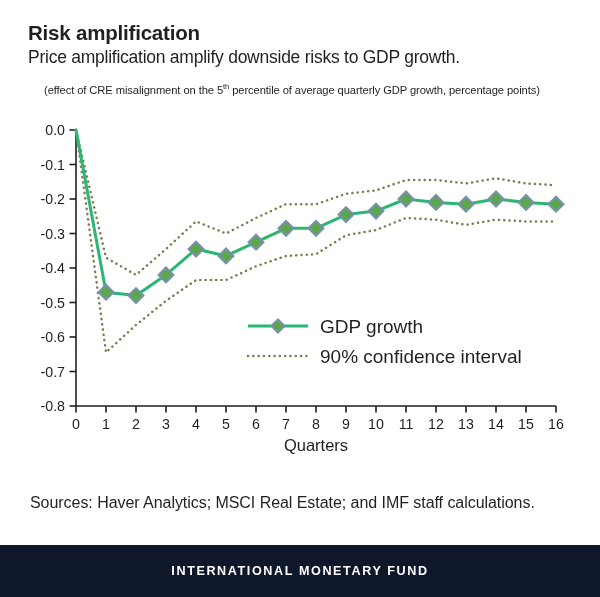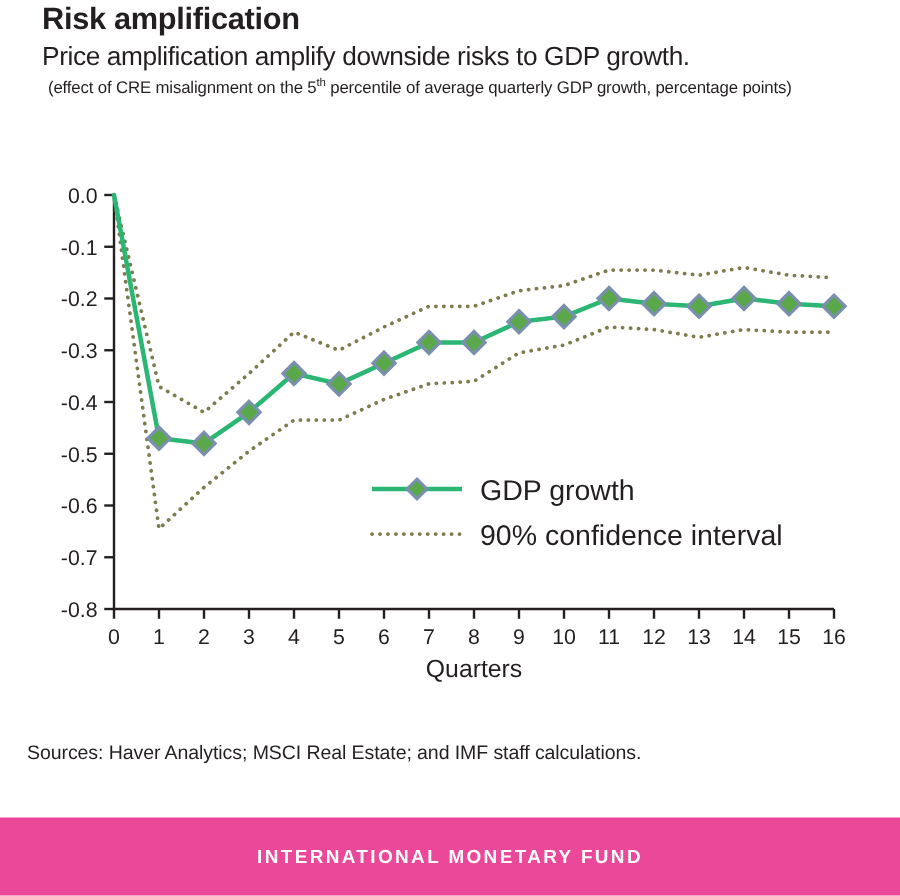--- a/index.html
+++ b/index.html
@@ -20,21 +20,21 @@
     height: 597px;
     position: relative;
     background: #ffffff;
     box-sizing: border-box;
   }
 
   
   .header {
     position: absolute;
     left: 28px;
-    top: 2px;
+    top: 22px;
     width: 560px;
   }
   .chart-title {
     font-size: 20.5px;
     font-weight: bold;
     letter-spacing: -0.2px;
     line-height: 1.12;
     margin: 0 0 2px 0;
     color: #231f20;
   }
@@ -44,21 +44,21 @@
     line-height: 1.18;
     margin: 0 0 5px 0;
     letter-spacing: -0.25px;
     color: #231f20;
   }
   .chart-units {
     font-size: 11.2px;
     font-weight: normal;
     line-height: 1.2;
     letter-spacing: -0.1px;
-    margin: 4px;
+    margin: 16px;
     color: #231f20;
   }
   .chart-units sup {
     font-size: 7.6px;
     vertical-align: super;
     line-height: 0;
   }
 
   
   .plot-wrap {
@@ -66,35 +66,35 @@
     left: 0px;
     top: 104px;
     width: 530px;
     height: 360px;
   }
   .plot-svg { display: block; }
 
   
   .sources {
     position: absolute;
-    left: 18px;
+    left: 30px;
     top: 494px;
-    font-size: 13px;
+    font-size: 16px;
     letter-spacing: -0.05px;
     color: #231f20;
   }
 
   
   .footer-bar {
     position: absolute;
     left: 0;
     bottom: 0;
     width: 600px;
     height: 52px;
-    background: #ec4899;
+    background: #0f172a;
     display: flex;
     align-items: center;
     justify-content: center;
   }
   .footer-text {
     color: #ffffff;
     font-size: 12.6px;
     font-weight: bold;
     letter-spacing: 1.6px;
   }

